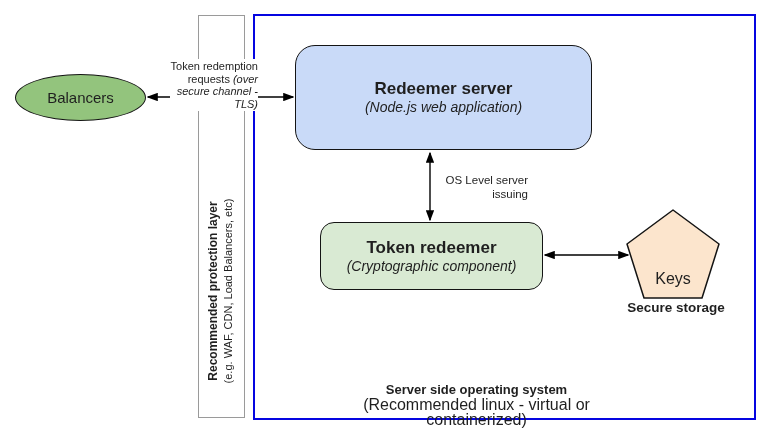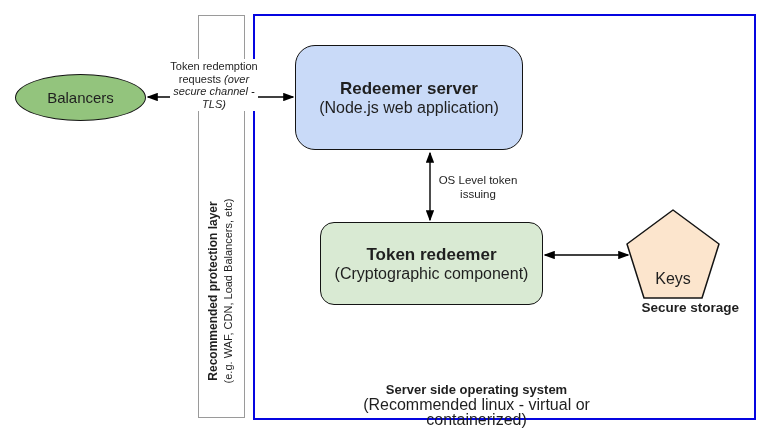--- a/index.html
+++ b/index.html
@@ -23,37 +23,37 @@
 
   
   .browsers{
     left:15px;top:74px;width:131px;height:47px;border-radius:50%;
     background:#93c47d;border:1.5px solid #141414;
     display:flex;align-items:center;justify-content:center;font-size:15px;
   }
 
   
   .node{display:flex;flex-direction:column;align-items:center;justify-content:center;text-align:center;border:1.5px solid #141414;}
-  .redeemer-server{left:295px;top:45px;width:228px;height:105px;background:#c9daf8;border-radius:20px;}
-  .token-redeemer{left:320px;top:222px;width:223px;height:83px;background:#d9ead3;border-radius:14px;}
+  .redeemer-server{left:295px;top:45px;width:297px;height:105px;background:#c9daf8;border-radius:20px;}
+  .token-redeemer{left:320px;top:222px;width:223px;height:68px;background:#d9ead3;border-radius:14px;}
   .node .title{font-weight:bold;font-size:17px;line-height:20px;}
-  .node .subtitle{font-size:16px;line-height:17px;}
+  .node .subtitle{font-size:14px;line-height:17px;font-style:italic;}
 
   
   .overlay{left:0;top:0;width:772px;height:435px;pointer-events:none;}
 
   
-  .lbl{text-align:center;font-size:11px;line-height:12.5px;}
+  .lbl{text-align:right;font-size:11px;line-height:12.5px;}
   .browsers-arrow-label{left:170px;top:59px;width:88px;background:#ffffff;padding:1px 0;}
   .browsers-arrow-label .it{font-style:italic;}
   .os-issuing-label{left:428px;top:173px;width:100px;font-size:11.5px;line-height:14px;}
   .runtime-label{left:544px;top:261px;width:94px;font-size:11.5px;line-height:13px;}
 
   .keys-label{left:645px;top:246px;width:56px;text-align:center;font-size:16px;margin-top:24px;}
-  .secure-storage-label{left:613px;top:300px;width:126px;text-align:right;font-size:13.5px;font-weight:bold;}
+  .secure-storage-label{left:613px;top:300px;width:126px;text-align:center;font-size:13.5px;font-weight:bold;}
 
   .os-caption{left:326px;top:382px;width:301px;text-align:center;line-height:15px;}
   .os-caption .l1{display:block;font-weight:bold;font-size:13px;}
   .os-caption .l2{display:block;font-size:16px;}
 </style>
 </head>
 <body>
 
 <div class="canvas">
 
@@ -89,21 +89,21 @@
     <polygon points="673,210 719,244 702,298 644,298 627,244" fill="#fce5cd" stroke="#141414" stroke-width="1.5" stroke-linejoin="round"></polygon>
     <line x1="148" y1="97" x2="293" y2="97" stroke="#000" stroke-width="1.4" marker-start="url(#ah)" marker-end="url(#ah)"></line>
     <line x1="430" y1="153" x2="430" y2="220" stroke="#000" stroke-width="1.4" marker-start="url(#ah)" marker-end="url(#ah)"></line>
     <line x1="545" y1="255" x2="628" y2="255" stroke="#000" stroke-width="1.4" marker-start="url(#ah)" marker-end="url(#ah)"></line>
   </svg>
 
   <div class="abs lbl browsers-arrow-label">
     <span>Token redemption requests </span><span class="it">(over secure channel - TLS)</span>
   </div>
 
-  <div class="abs lbl os-issuing-label">OS Level token issuing</div>
+  <div class="abs lbl os-issuing-label">OS Level server issuing</div>
 
 
   <div class="abs keys-label">Keys</div>
   <div class="abs secure-storage-label">Secure storage</div>
 
   <div class="abs os-caption">
     <span class="l1">Server side operating system</span>
     <span class="l2">(Recommended linux - virtual or containerized)</span>
   </div>
 

